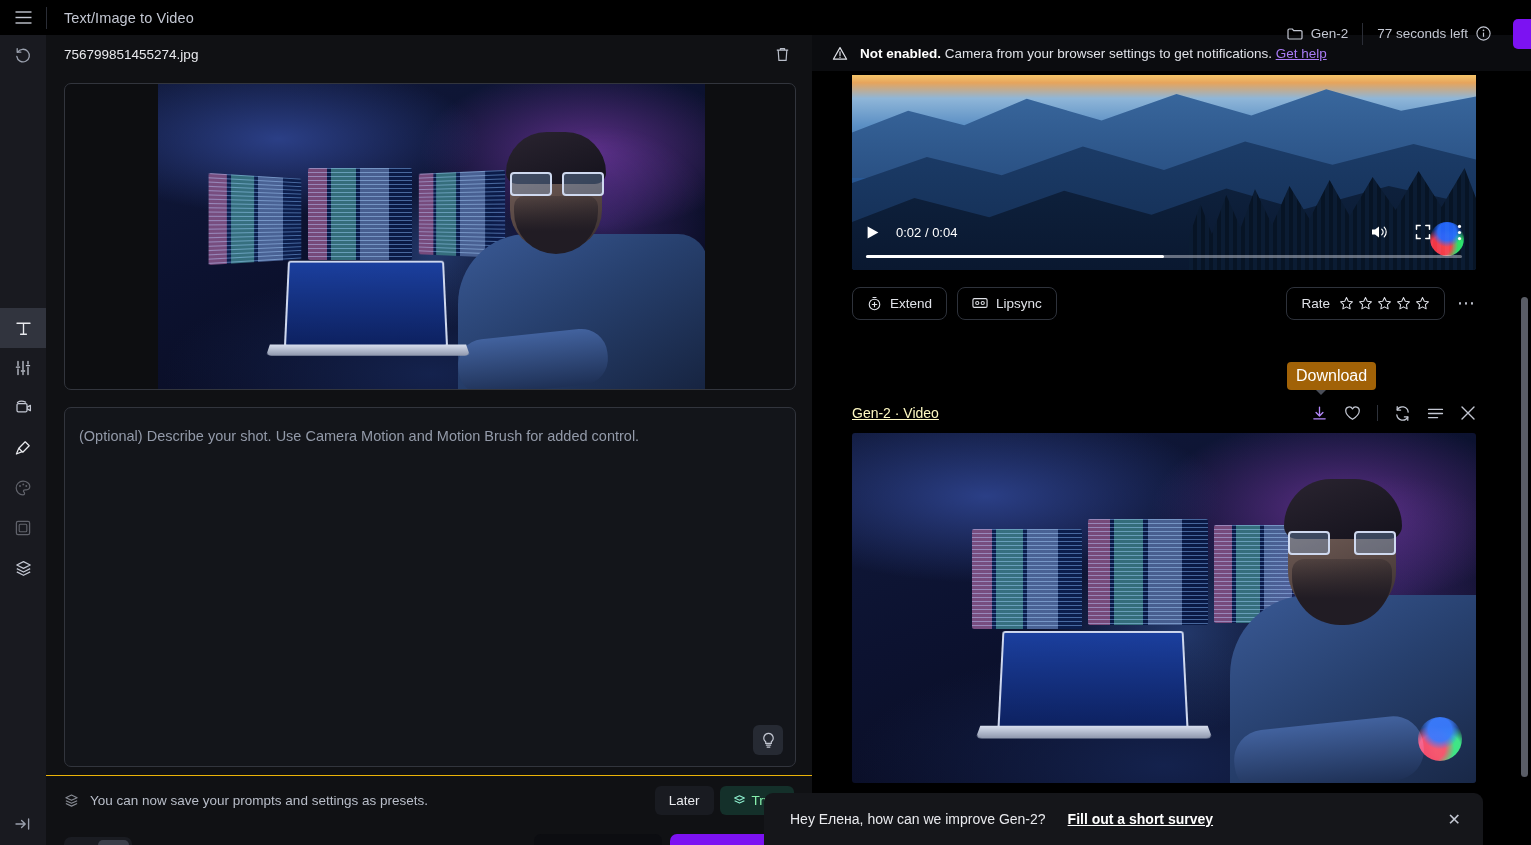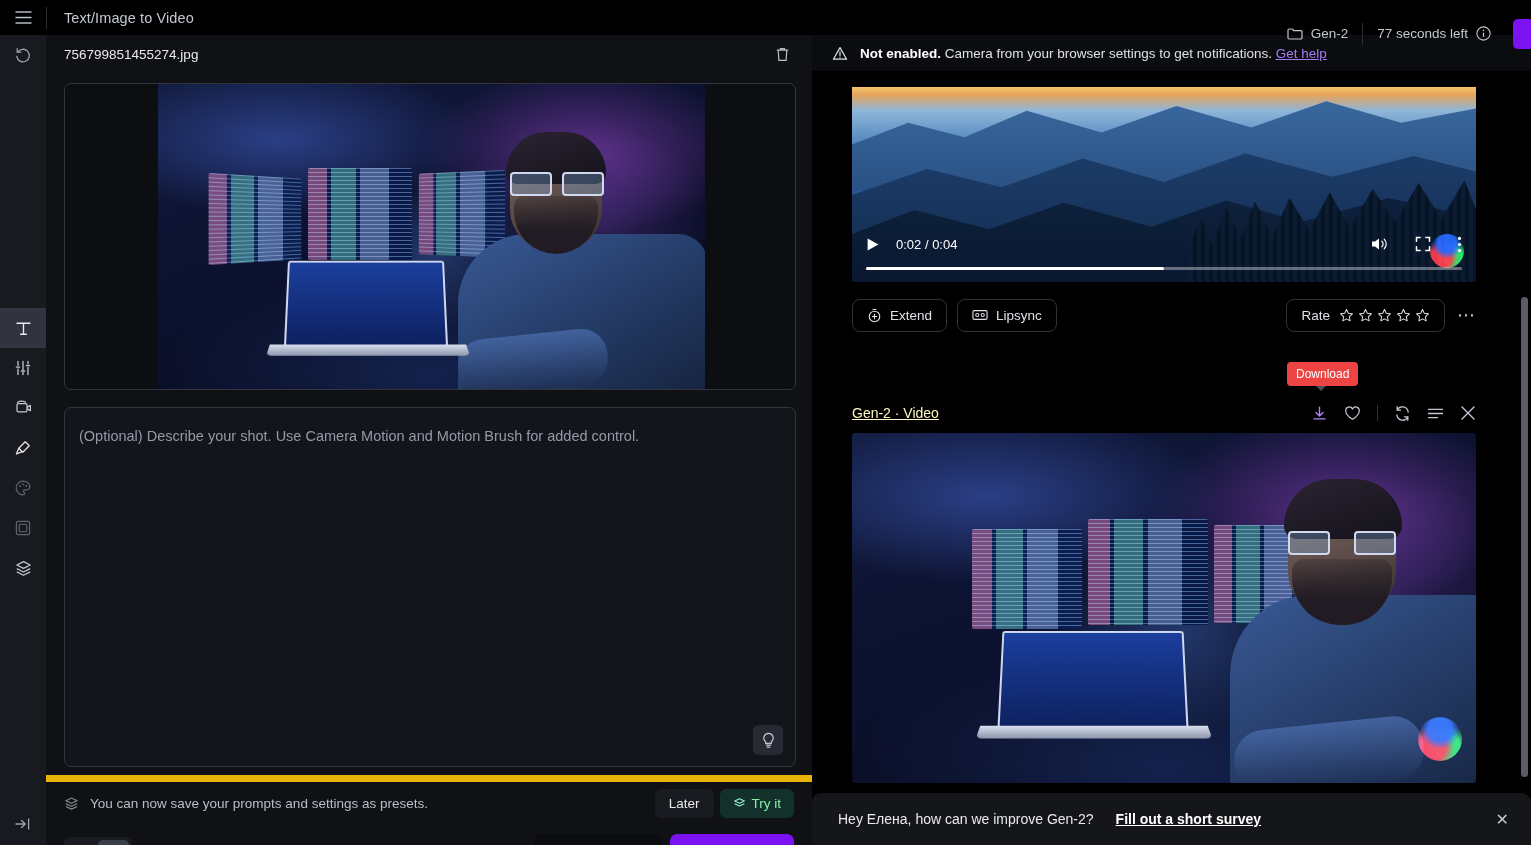--- a/index.html
+++ b/index.html
@@ -165,21 +165,21 @@
   #prompt-bulb {
     position: absolute; right: 12px; bottom: 11px; width: 30px; height: 30px;
     background: #262a33; border-radius: 6px; display: flex; align-items: center; justify-content: center;
     cursor: pointer;
   }
 
   
   #presets-bar {
     position: absolute; top: 740px; left: 0; width: 766px; height: 50px;
     display: flex; align-items: center; padding: 0 18px;
-    border-top: 7px solid #eab308;
+    border-top: 1px solid #eab308;
   }
   #presets-icon { margin-right: 11px; display: flex; opacity: .7; }
   #presets-text { font-size: 13.5px; color: #b9bec9; }
   #presets-actions { margin-left: auto; display: flex; align-items: center; gap: 6px; }
   #btn-later {
     padding: 7px 14px; font-size: 13.5px; color: #e9eaee; background: #191b21;
     border-radius: 6px; cursor: pointer;
   }
   #btn-tryit {
     padding: 7px 13px; font-size: 13.5px; color: #86efac; background: #14302a;
@@ -224,21 +224,21 @@
   #notif-icon { margin-right: 12px; display: flex; }
   #notif-text { font-size: 13.5px; color: #dfe1e7; }
   #notif-text b { color: #fff; margin-top: 25px; }
   #notif-link { color: #a97cf5; text-decoration: underline; cursor: pointer; }
 
   #feed { position: absolute; top: 36px; left: 0; width: 719px; height: 774px; }
 
   .video-card { position: absolute; left: 40px; width: 624px; }
 
   
-  #card1 { top: 16px; }
+  #card1 { top: 4px; }
   #vid1 {
     position: relative; width: 624px; height: 195px; overflow: hidden; border-radius: 0 0 3px 3px;
   }
   .mountain-bg {
     position:absolute; inset:0;
     background:
       linear-gradient(180deg,#f5c56a 0%, #e6a45c 4%, #8fb6d8 12%, #5b8fc4 26%, #2c5f9e 48%, #1b3f72 70%, #122a4e 100%);
   }
   .ridge { position:absolute; left:0; width:100%; }
   #r1 { bottom:92px; height:120px;
@@ -303,39 +303,39 @@
   
   #card2 { top: 322px; }
   #card2-head { height: 40px; display: flex; align-items: center; }
   #card2-title { font-size: 14px; color: #fef9c3; text-decoration: underline; }
   #card2-icons { margin-left: auto; display: flex; align-items: center; gap: 16px; }
   .hic { cursor: pointer; display: flex; }
   .hic.sel svg { stroke: #b388f9; }
   .vdiv { width: 1px; height: 16px; background: #2e323b; }
   #tooltip {
     position: absolute; left: 435px; top: -31px;
-    background: #ef4444; color: #fff; font-size: 12px;
+    background: #a16207; color: #fff; font-size: 16px;
     padding: 5px 9px; border-radius: 4px; white-space: nowrap;
   }
   #tooltip:after {
     content: ""; position: absolute; left: 29px; bottom: -5px;
     border-left: 5px solid transparent; border-right: 5px solid transparent;
     border-top: 5px solid #4a4e58;
   }
   #vid2 {
     position: relative; width: 624px; height: 350px; overflow: hidden; border-radius: 3px;
   }
   #mark2 { right: 14px; bottom: 22px; width: 44px; height: 44px; }
   #card2-actions {
     position: relative; height: 40px; display: flex; align-items: center; padding-top: 14px;
   }
 
   
   #survey {
-    position: absolute; left: 812px; bottom: 0; width: 719px; height: 52px;
+    position: absolute; left: 764px; bottom: 0; width: 719px; height: 52px;
     background: #15161a; border-radius: 9px 9px 0 0;
     display: flex; align-items: center; padding: 0 22px 0 26px;
     z-index: 60;
   }
   #survey-text { font-size: 14px; color: #e9eaee; }
   #survey-link {
     margin-left: 22px; font-size: 14px; color: #fff; font-weight: bold;
     text-decoration: underline; cursor: pointer;
   }
   #survey-close { margin-left: auto; cursor: pointer; font-size: 16px; color: #c3c7d2; }

